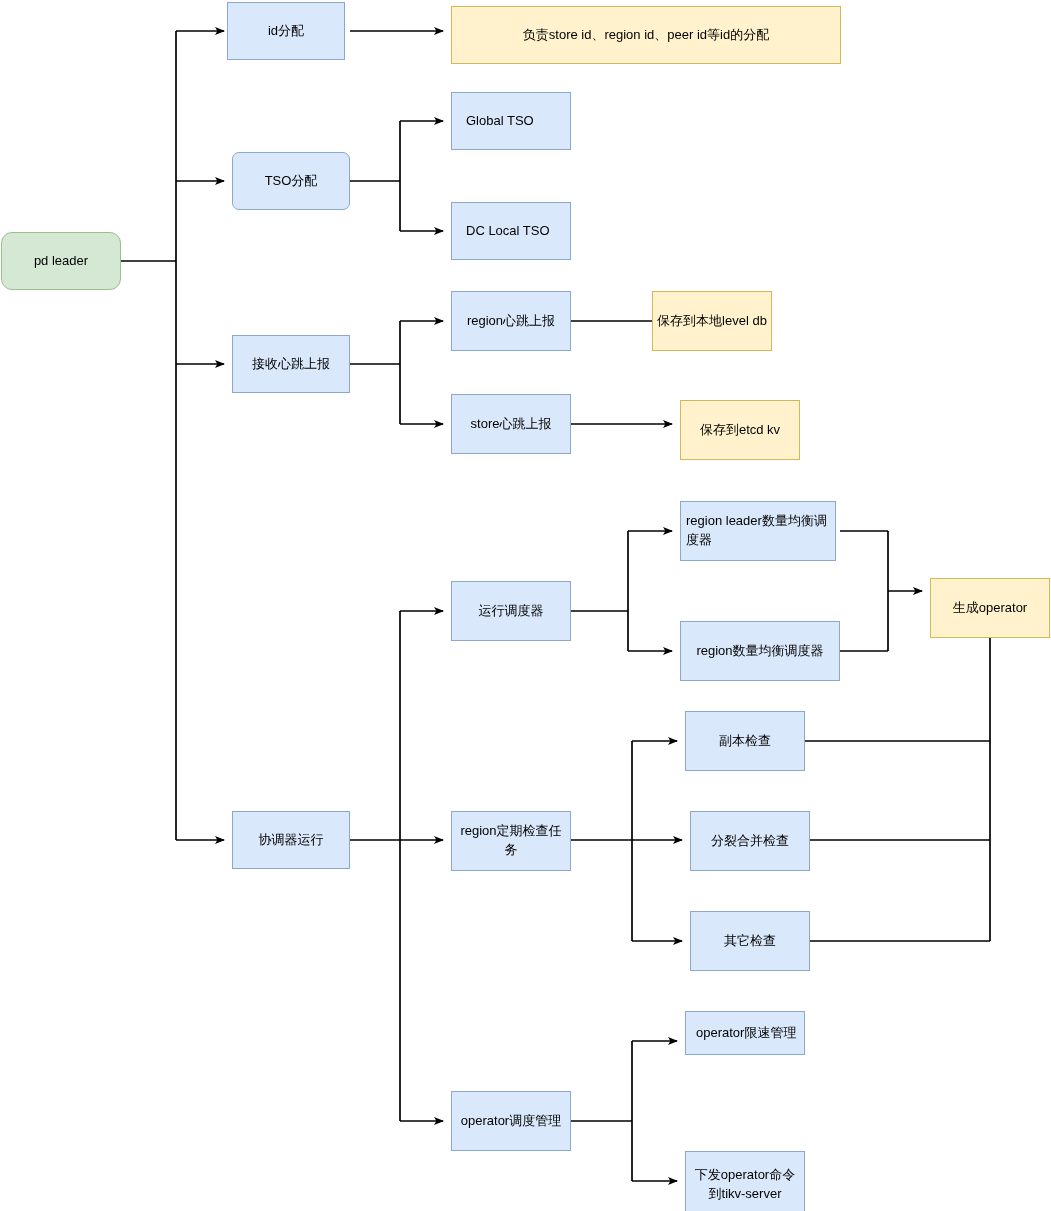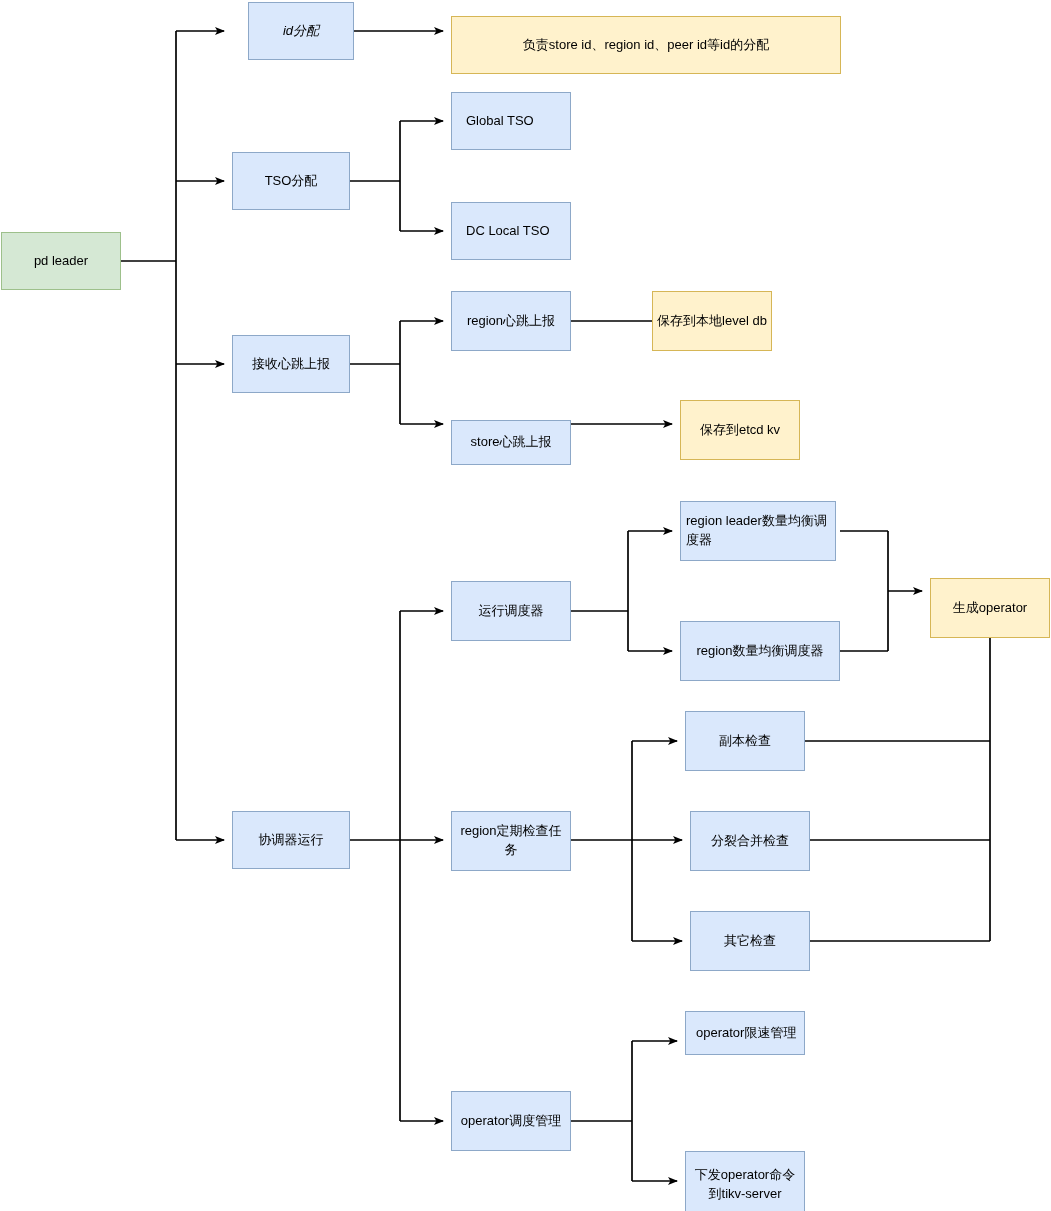--- a/index.html
+++ b/index.html
@@ -40,20 +40,21 @@
     border-style: solid;
     z-index: 2;
   }
   .node.blue {
     background: #dae8fc;
     border-color: #8da8c8;
   }
   .node.green {
     background: #d5e8d4;
     border-color: #9dc08b;
+    border-radius: 11px;
   }
   .node.yellow {
     background: #fff2cc;
     border-color: #d6b656;
   }
   .node .label {
     display: block;
     width: 100%;
     white-space: pre-wrap;
     word-break: break-word;
@@ -125,49 +126,49 @@
       <path d="M632,1041 L632,1181"></path>
       <path d="M632,1041 L677,1041" marker-end="url(#arrow)"></path>
       <path d="M632,1181 L677,1181" marker-end="url(#arrow)"></path>
     </g>
   </svg>
 
   <div class="node green" style="left:1px;top:232px;width:120px;height:58px;">
     <span class="label">pd leader</span>
   </div>
 
-  <div class="node blue" style="left:248px;top:2px;width:106px;height:58px;font-style:italic;">
+  <div class="node blue" style="left:227px;top:2px;width:118px;height:58px;">
     <span class="label">id分配</span>
   </div>
 
-  <div class="node yellow" style="left:451px;top:16px;width:390px;height:58px;">
+  <div class="node yellow" style="left:451px;top:6px;width:390px;height:58px;">
     <span class="label">负责store id、region id、peer id等id的分配</span>
   </div>
 
-  <div class="node blue" style="left:232px;top:152px;width:118px;height:58px;">
+  <div class="node blue" style="left:232px;top:152px;width:118px;height:58px;border-radius:7px;">
     <span class="label">TSO分配</span>
   </div>
 
   <div class="node blue" style="left:451px;top:92px;width:120px;height:58px;justify-content:flex-start;padding-left:14px;">
     <span class="label" style="text-align:left;">Global TSO</span>
   </div>
 
   <div class="node blue" style="left:451px;top:202px;width:120px;height:58px;justify-content:flex-start;padding-left:14px;">
     <span class="label" style="text-align:left;">DC Local TSO</span>
   </div>
 
   <div class="node blue" style="left:232px;top:335px;width:118px;height:58px;">
     <span class="label">接收心跳上报</span>
   </div>
 
   <div class="node blue" style="left:451px;top:291px;width:120px;height:60px;">
     <span class="label">region心跳上报</span>
   </div>
 
-  <div class="node blue" style="left:451px;top:394px;width:120px;height:45px;margin-top:26px;">
+  <div class="node blue" style="left:451px;top:394px;width:120px;height:60px;">
     <span class="label">store心跳上报</span>
   </div>
 
   <div class="node yellow" style="left:652px;top:291px;width:120px;height:60px;">
     <span class="label">保存到本地level db</span>
   </div>
 
   <div class="node yellow" style="left:680px;top:400px;width:120px;height:60px;">
     <span class="label">保存到etcd kv</span>
   </div>

